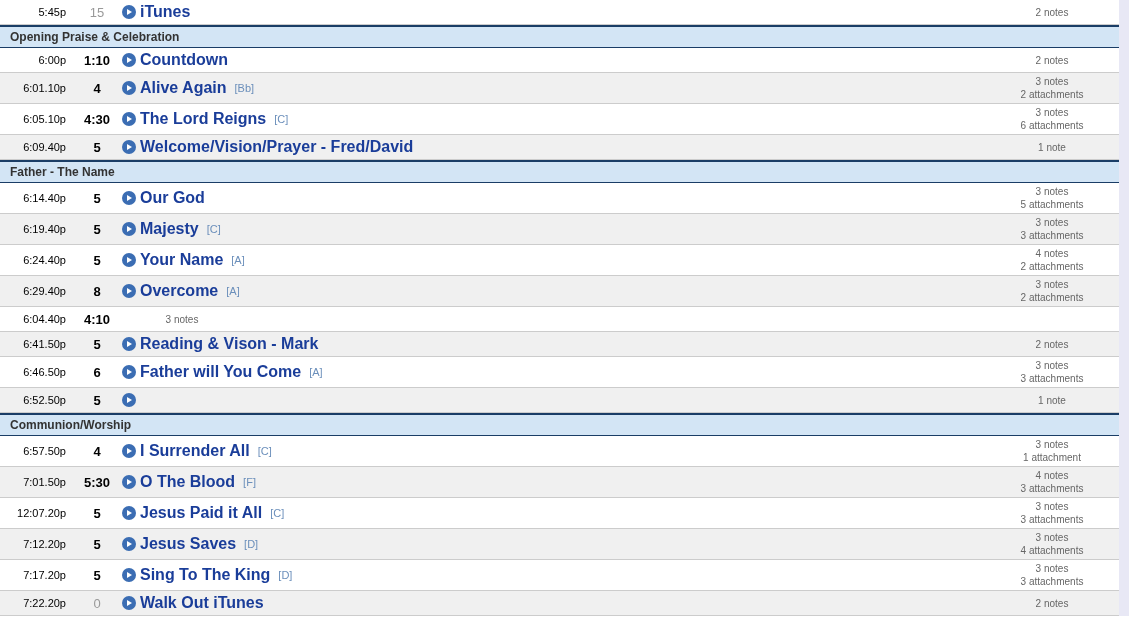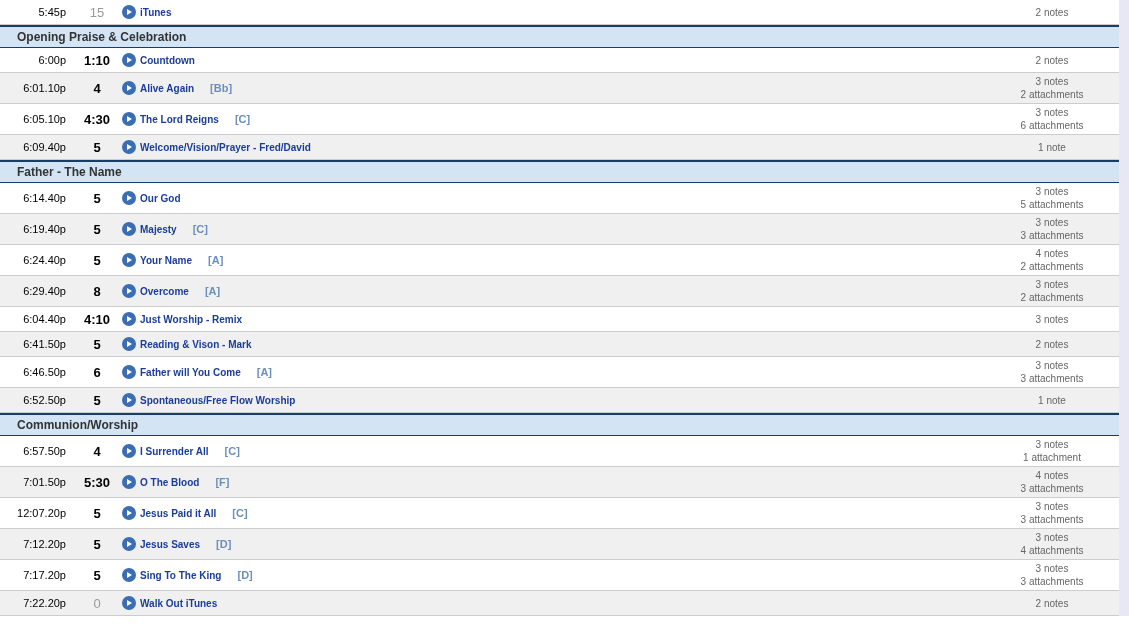--- a/index.html
+++ b/index.html
@@ -1,28 +1,28 @@
 <!DOCTYPE html>
 <html><head>
 <meta charset="utf-8">
 <style>
   *{margin:0;padding:0;box-sizing:border-box;}
   body{font-family:Verdana,Arial,sans-serif;font-size:12px;color:#000;background:#fff;}
   .container{width:1120px;}
   .row{display:flex;align-items:center;border-bottom:1px solid #ccc;min-height:25px;padding:2px 8px 2px 4px;}
   .row.alt{background:#f0f0f0;}
-  .section{background:#d3e5f5;font-weight:bold;color:#333;border-top:2px solid #1a3d66;border-bottom:1px solid #1a3d66;padding:3px 17px;}
+  .section{background:#d3e5f5;font-weight:bold;color:#333;border-top:2px solid #1a3d66;border-bottom:1px solid #1a3d66;padding:3px 10px;}
   .time{width:68px;text-align:right;font-size:11px;padding-right:6px;}
   .dur{width:50px;text-align:center;font-weight:bold;font-size:13px;}
   .dur.gray{color:#999;font-weight:normal;}
   .title{flex:1;display:flex;align-items:center;}
   .play{width:14px;height:14px;border-radius:50%;background:#3b6db3;display:inline-flex;align-items:center;justify-content:center;margin-right:4px;flex-shrink:0;}
   .play::after{content:"";border-left:5px solid #fff;border-top:3px solid transparent;border-bottom:3px solid transparent;margin-left:1px;}
-  .item-title{font-weight:bold;color:#1a3d99;font-size:10px;}
-  .key{font-weight:bold;color:#6b8fbb;font-size:11px;margin-left:16px;}
+  .item-title{font-weight:bold;color:#1a3d99;font-size:16px;}
+  .key{font-weight:normal;color:#6b8fbb;font-size:11px;margin-left:8px;}
   .meta{text-align:center;font-size:10px;color:#666;line-height:1.3;min-width:120px;}
   .scrollbar{position:absolute;right:0;top:0;width:10px;height:100%;background:#e8e8f5;}
   .wrapper{position:relative;}
 </style>
 </head>
 <body>
 
 <div class="wrapper">
 <div class="container" id="container">
       <div class="row">
@@ -133,24 +133,20 @@
           <span class="key"> [A]</span>
         </div>
         <div class="meta">
           <div>3 notes</div>
           <div>2 attachments</div>
         </div>
       </div>
       <div class="row">
         <div class="time">6:04.40p</div>
         <div class="dur">4:10</div>
-        <div class="title">
-          <span class="play"></span>
-          <span class="item-title">Just Worship - Remix</span>
-        </div>
         <div class="meta">
           <div>3 notes</div>
         </div>
       </div>
       <div class="row alt">
         <div class="time">6:41.50p</div>
         <div class="dur">5</div>
         <div class="title">
           <span class="play"></span>
           <span class="item-title">Reading &amp; Vison - Mark</span>
@@ -170,21 +166,20 @@
         <div class="meta">
           <div>3 notes</div>
           <div>3 attachments</div>
         </div>
       </div>
       <div class="row alt">
         <div class="time">6:52.50p</div>
         <div class="dur">5</div>
         <div class="title">
           <span class="play"></span>
-          <span class="item-title">Spontaneous/Free Flow Worship</span>
         </div>
         <div class="meta">
           <div>1 note</div>
         </div>
       </div>
       <div class="section">Communion/Worship</div>
       <div class="row">
         <div class="time">6:57.50p</div>
         <div class="dur">4</div>
         <div class="title">

